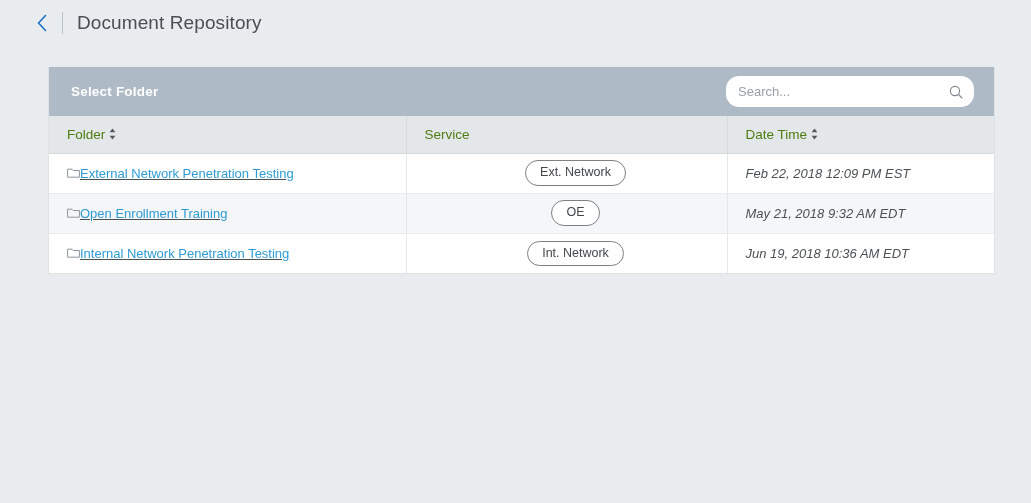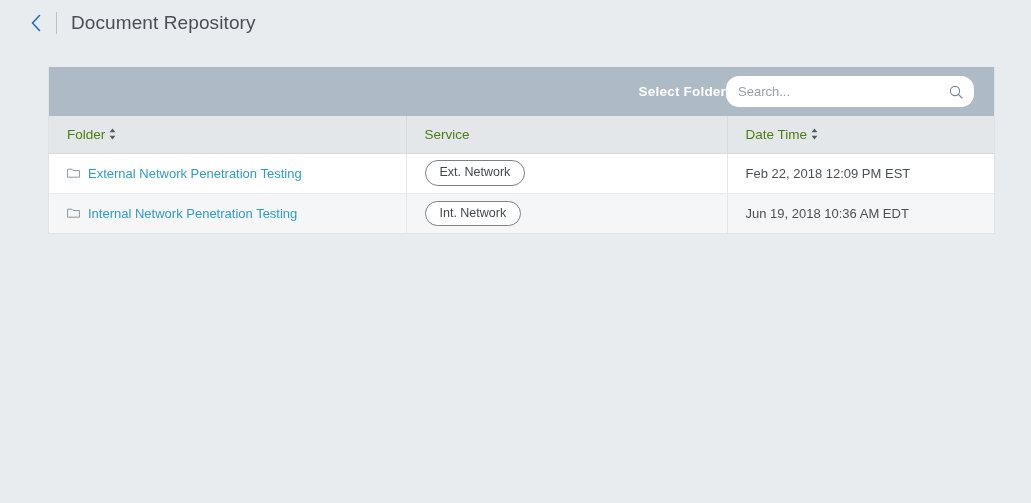--- a/index.html
+++ b/index.html
@@ -14,21 +14,21 @@
     font-family: "Liberation Sans", sans-serif;
     -webkit-font-smoothing: antialiased;
     overflow: hidden;
   }
 
   
   .topbar {
     height: 45px;
     display: flex;
     align-items: center;
-    padding-left: 24px;
+    padding-left: 30px;
     background: #e8ecef;
   }
   .back-btn {
     width: 24px;
     height: 26px;
     display: flex;
     align-items: center;
     justify-content: center;
     cursor: pointer;
   }
@@ -56,21 +56,21 @@
     border: 1px solid #dfe3e6;
     border-top: none;
   }
 
   
   .panel-header {
     background: #aebac5;
     height: 49px;
     display: flex;
     align-items: center;
-    justify-content: flex-end;
+    justify-content: space-between;
     padding: 0 20px 0 22px;
   }
   .panel-header-title {
     color: #ffffff;
     font-size: 13.5px;
     font-weight: bold;
     letter-spacing: .2px;
   }
   .search-wrap {
     position: relative;
@@ -136,48 +136,49 @@
     border-bottom: 1px solid #e8ebed;
     vertical-align: middle;
     white-space: nowrap;
   }
   table.doc-table tbody td:last-child { border-right: none; }
   table.doc-table tbody tr:nth-child(even) { background: #f4f6f7; }
   table.doc-table tbody tr:nth-child(odd)  { background: #ffffff; }
   table.doc-table tbody tr:last-child td { border-bottom: none; }
 
   .col-folder  { width: 357px; }
-  .col-service { width: 321px; }
+  .col-service { width: 321px; text-align: center; }
   .col-date    { width: 267px; }
 
   .folder-cell {
     display: flex;
     align-items: center;
-    gap: 8px;
+    gap: 0;
+    text-decoration: underline;
   }
   .folder-icon { flex: none; display: block; }
   .folder-link {
     color: #2e9bd4;
     text-decoration: none;
     font-size: 13px;
     cursor: pointer;
   }
 
   .pill {
     display: inline-block;
     border: 1px solid #7d8186;
     border-radius: 999px;
     padding: 5px 14px 6px;
     font-size: 12.5px;
     color: #44484c;
     background: #ffffff;
     line-height: 1;
     white-space: nowrap;
   }
-  .date-cell { color: #53585c; padding-left: 20px; }
+  .date-cell { color: #53585c; padding-left: 20px; font-style: italic; }
 </style>
 </head>
 <body>
 
 <div class="topbar">
   <div class="back-btn">
     <span>
       <svg width="12" height="18" viewBox="0 0 12 18" fill="none">
         <path d="M9.5 1.5 L2.5 9 L9.5 16.5" stroke="#1f6fc4" stroke-width="1.6" stroke-linecap="round" stroke-linejoin="round"></path>
       </svg>
@@ -242,29 +243,45 @@
     </td>
     <td class="col-service">
       <span class="pill">Ext. Network</span>
     </td>
     <td class="col-date date-cell">Feb 22, 2018 12:09 PM EST</td>
   </tr>
 
 
 
 
-
   <tr>
     <td class="col-folder">
       <div class="folder-cell">
         <span class="folder-icon">
           <svg width="13" height="11" viewBox="0 0 13 11" fill="none">
             <path d="M0.6 2.2 H5.0 L6.1 3.5 H12.4 V10.2 H0.6 Z" stroke="#8f979e" stroke-width="1" fill="none" stroke-linejoin="round"></path>
           </svg>
         </span>
+        <a class="folder-link" href="#">Open Enrollment Training</a>
+      </div>
+    </td>
+    <td class="col-service">
+      <span class="pill">OE</span>
+    </td>
+    <td class="col-date date-cell">May 21, 2018 9:32 AM EDT</td>
+  </tr>
+
+  <tr>
+    <td class="col-folder">
+      <div class="folder-cell">
+        <span class="folder-icon">
+          <svg width="13" height="11" viewBox="0 0 13 11" fill="none">
+            <path d="M0.6 2.2 H5.0 L6.1 3.5 H12.4 V10.2 H0.6 Z" stroke="#8f979e" stroke-width="1" fill="none" stroke-linejoin="round"></path>
+          </svg>
+        </span>
         <a class="folder-link" href="#">Internal Network Penetration Testing</a>
       </div>
     </td>
     <td class="col-service">
       <span class="pill">Int. Network</span>
     </td>
     <td class="col-date date-cell">Jun 19, 2018 10:36 AM EDT</td>
   </tr>
 
 

